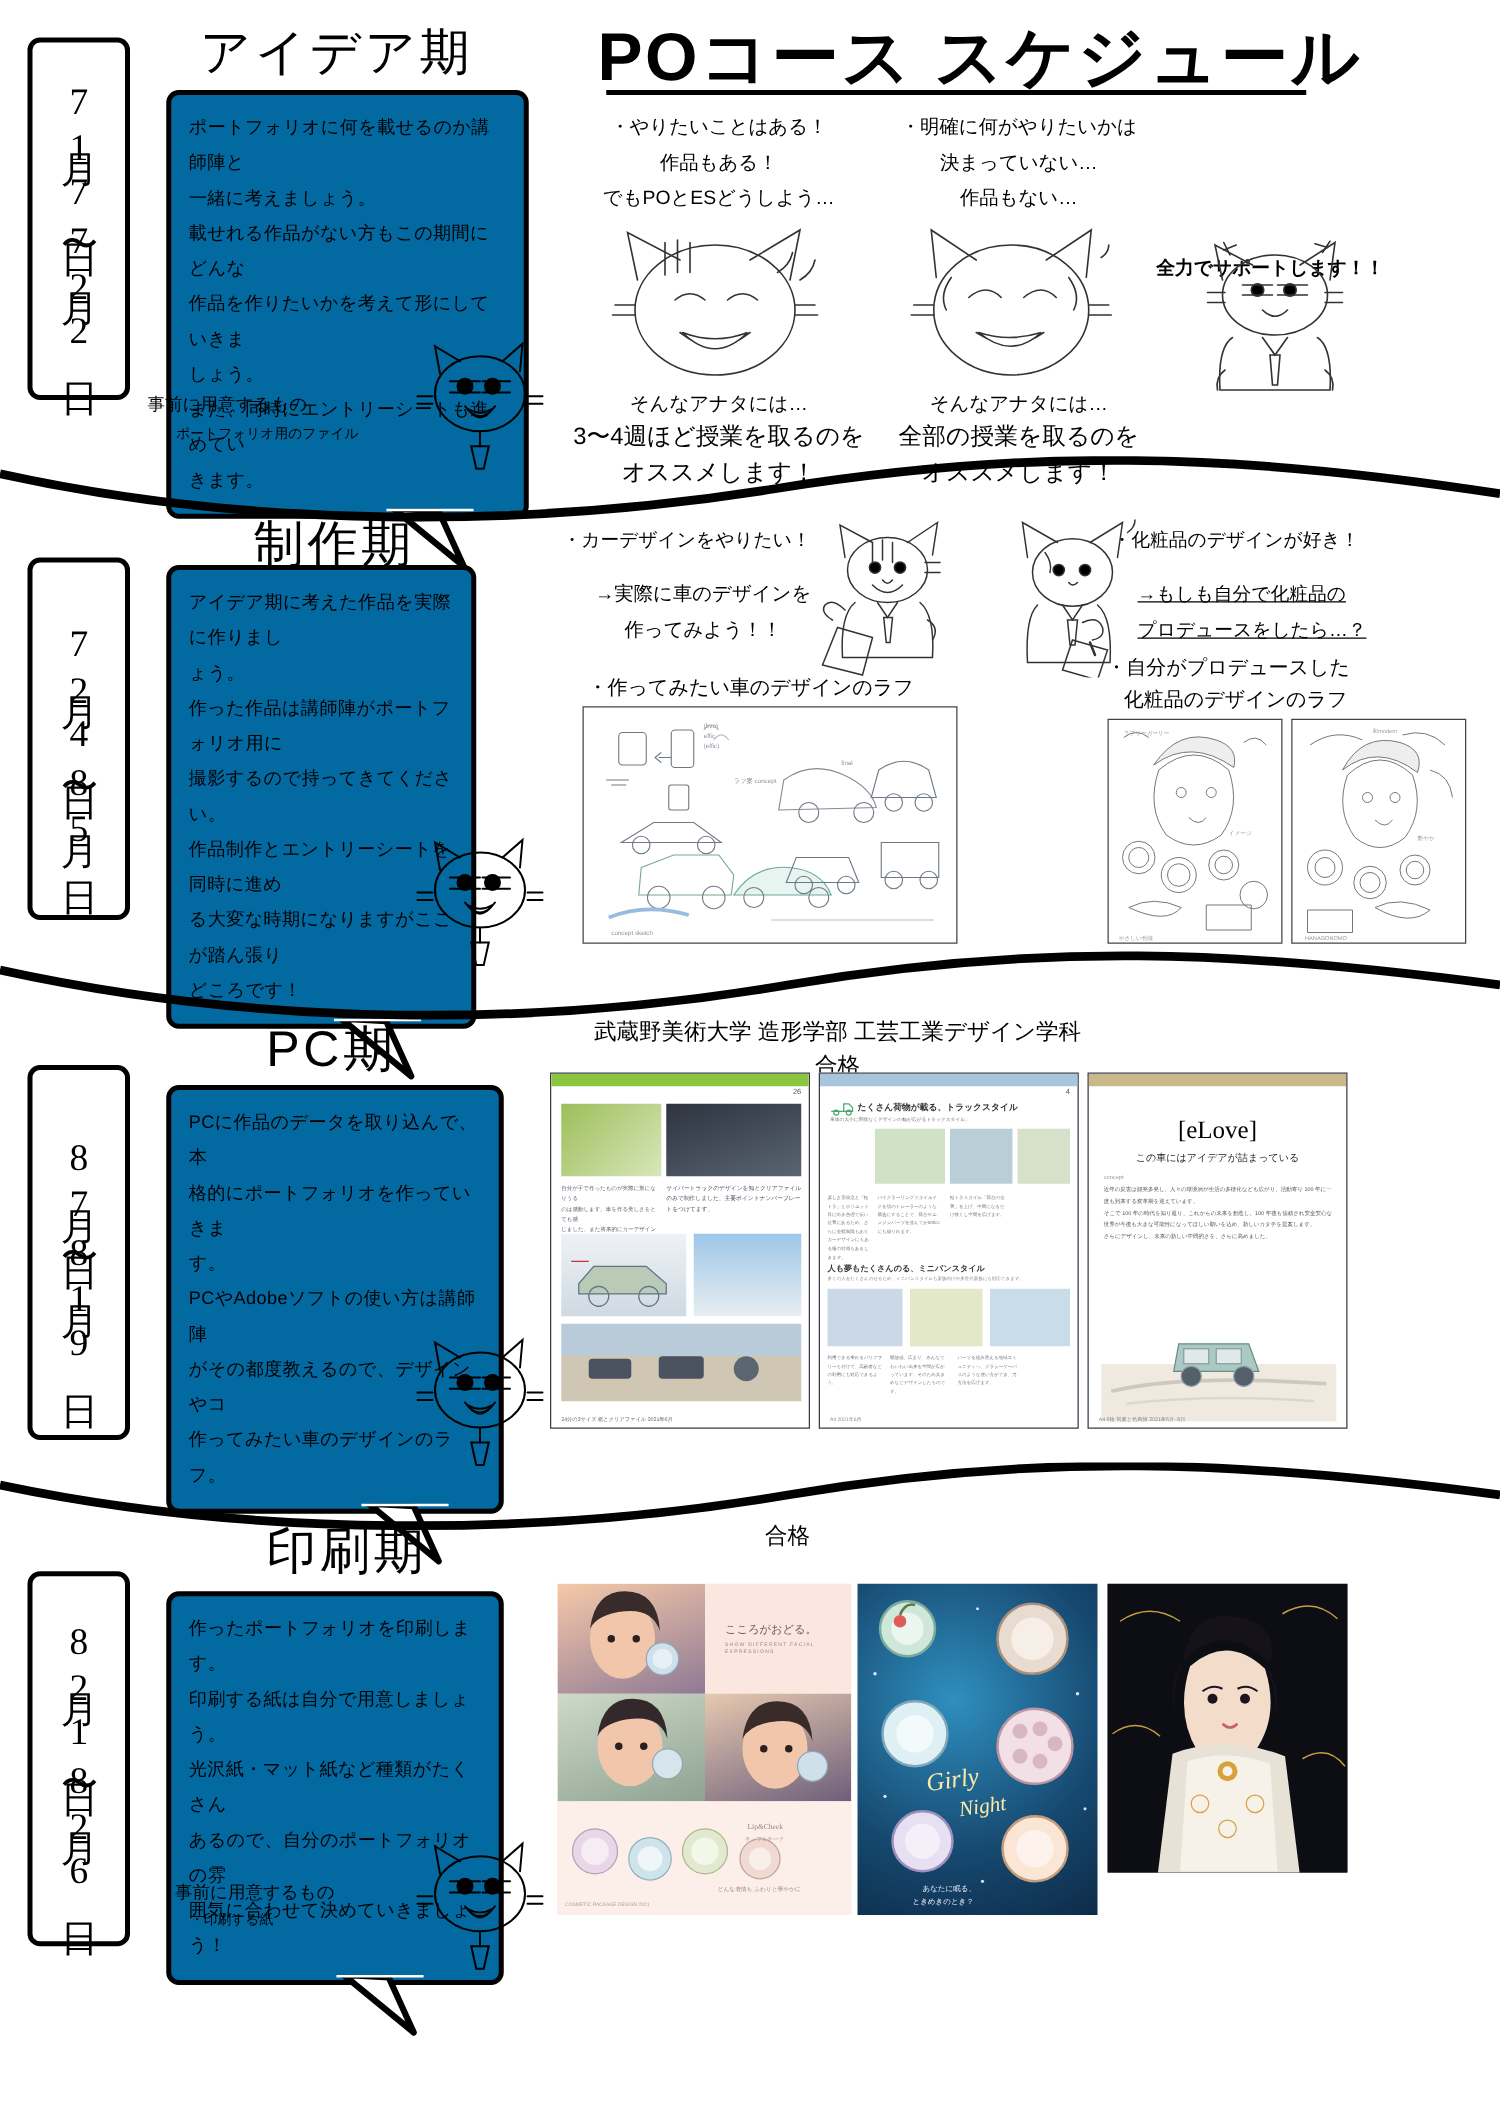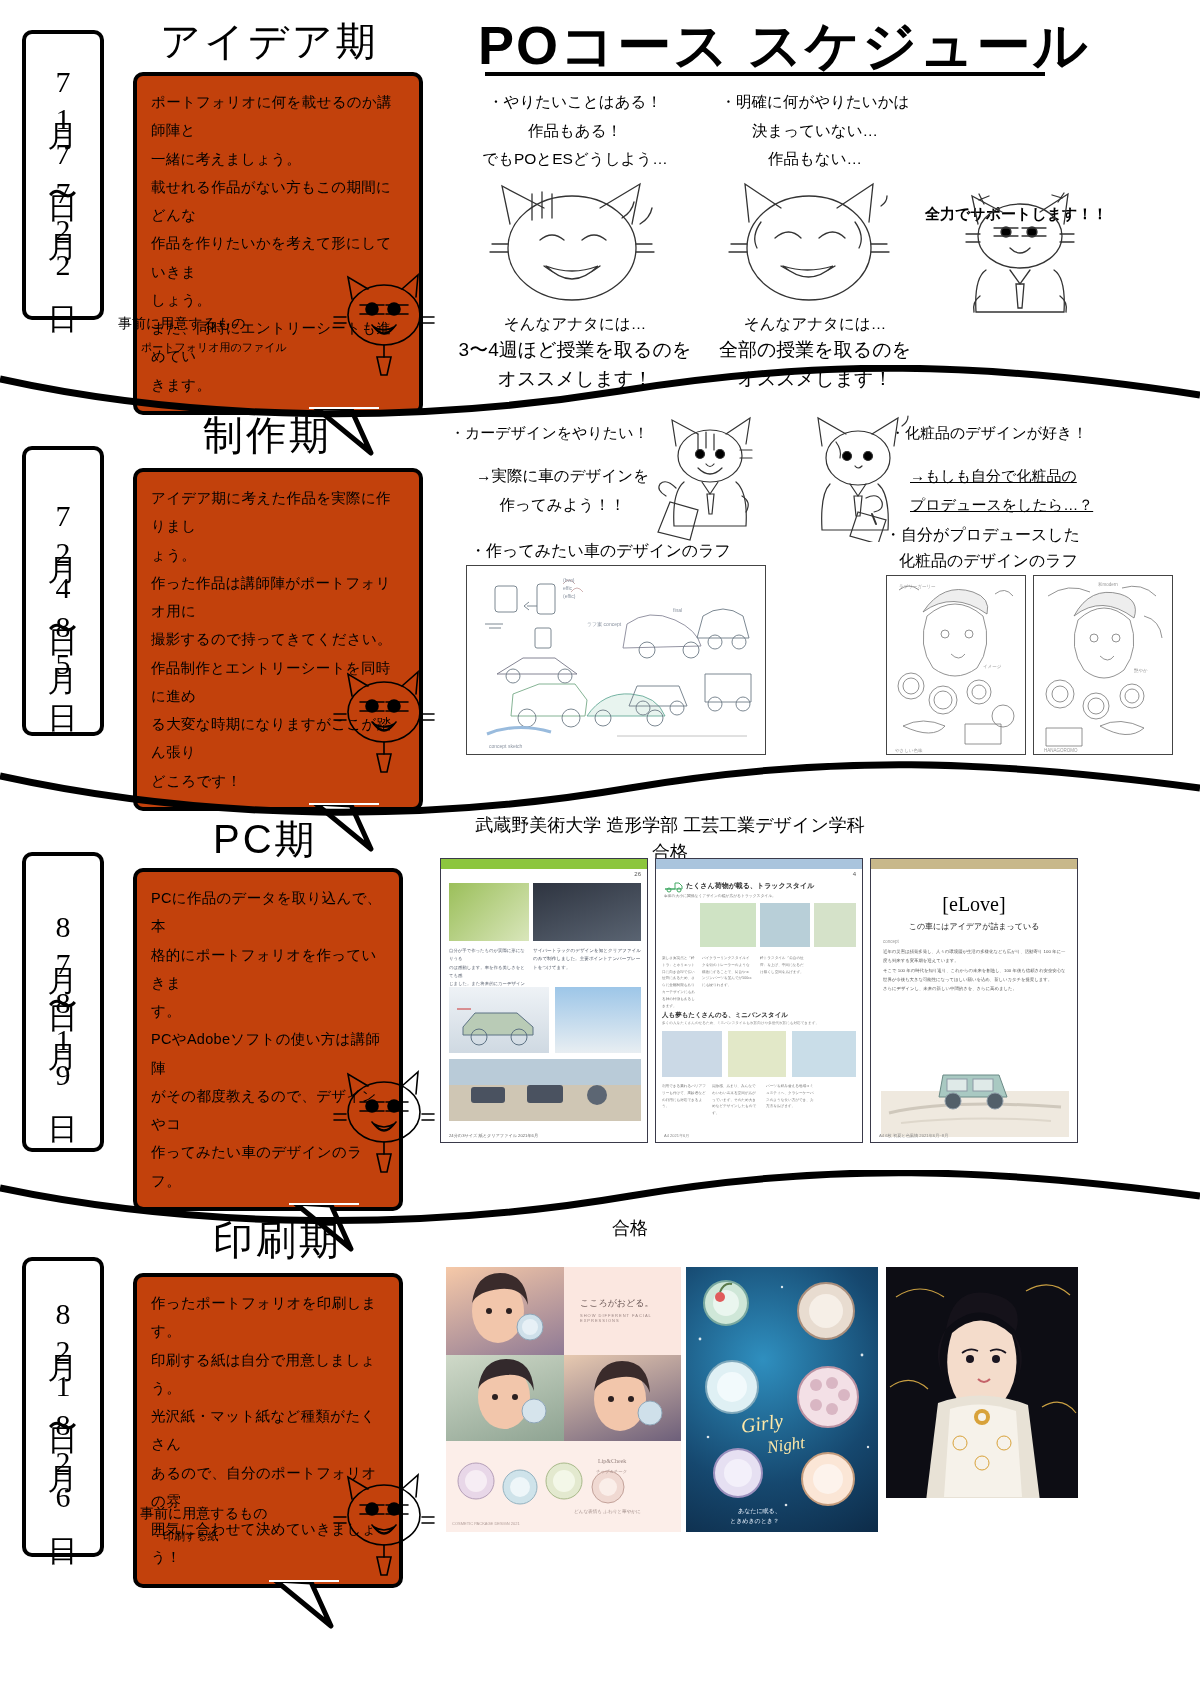--- a/index.html
+++ b/index.html
@@ -47,21 +47,21 @@
     letter-spacing: 3px;
     font-weight: 400;
     white-space: nowrap;
   }
 
   
   .bubble {
     position: absolute;
     border: 4px solid #000;
     border-radius: 10px;
-    background: #c2410c;
+    background: #0369a1;
     padding: 12px 14px;
     font-size: 14.5px;
     line-height: 1.95;
     letter-spacing: 0.3px;
   }
   .bubble .tail {
     position: absolute;
     bottom: -46px; right: 40px;
     width: 70px; height: 50px;
   }
@@ -233,21 +233,21 @@
       <path d="M0 14 C 200 58, 420 58, 620 26 S 980 -4, 1200 30" fill="none" stroke="#000" stroke-width="7"></path>
     </svg>
   </div>
 
   <div class="section" style="top:400px;height:370px;">
 
     <div class="date-box" style="left:22px; top:46px; width:82px; height:290px;">7月24日〜8月5日</div>
 
     <div class="phase-title" style="left:203px; top:8px;">制作期</div>
 
-    <div class="bubble" style="left:133px; top:68px; width:290px;">
+    <div class="bubble" style="left:133px; top:52px; width:248px;">
       <div>アイデア期に考えた作品を実際に作りまし</div>
       <div>ょう。</div>
       <div>作った作品は講師陣がポートフォリオ用に</div>
       <div>撮影するので持ってきてください。</div>
       <div>作品制作とエントリーシートを同時に進め</div>
       <div>る大変な時期になりますがここが踏ん張り</div>
       <div>どころです！</div>
       <svg class="tail" viewBox="0 0 70 50">
         <path d="M6 0 L62 46 L42 2 Z" fill="#fff" stroke="#000" stroke-width="5" stroke-linejoin="round"></path>
         <rect x="0" y="-6" width="70" height="8" fill="#fff"></rect>

